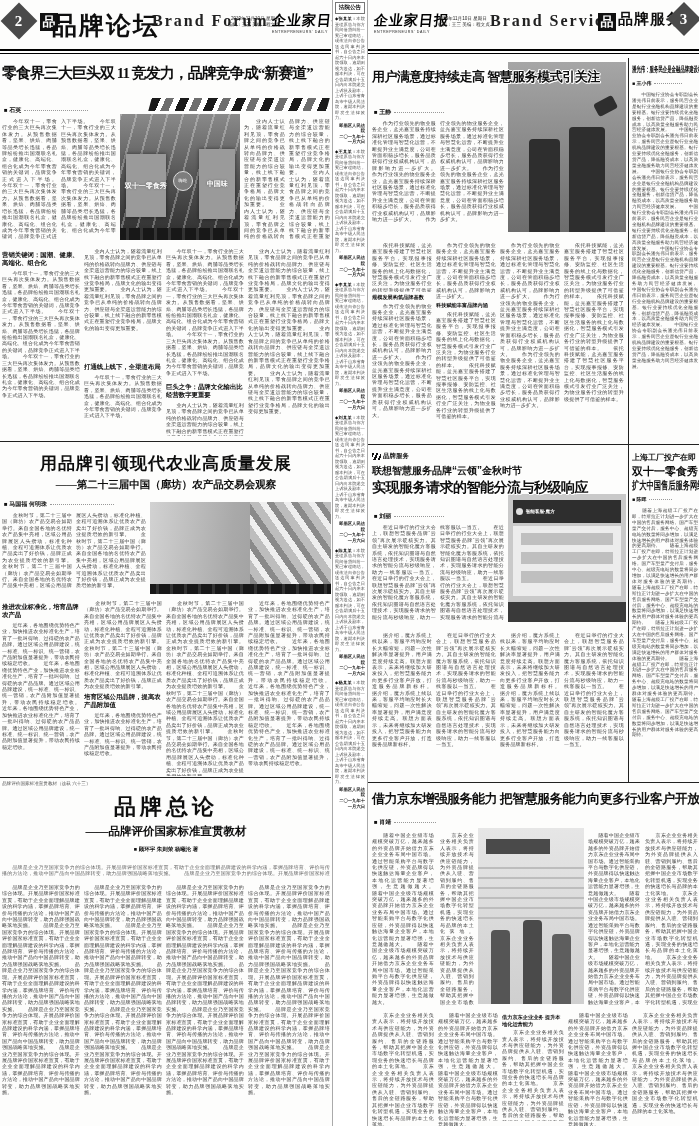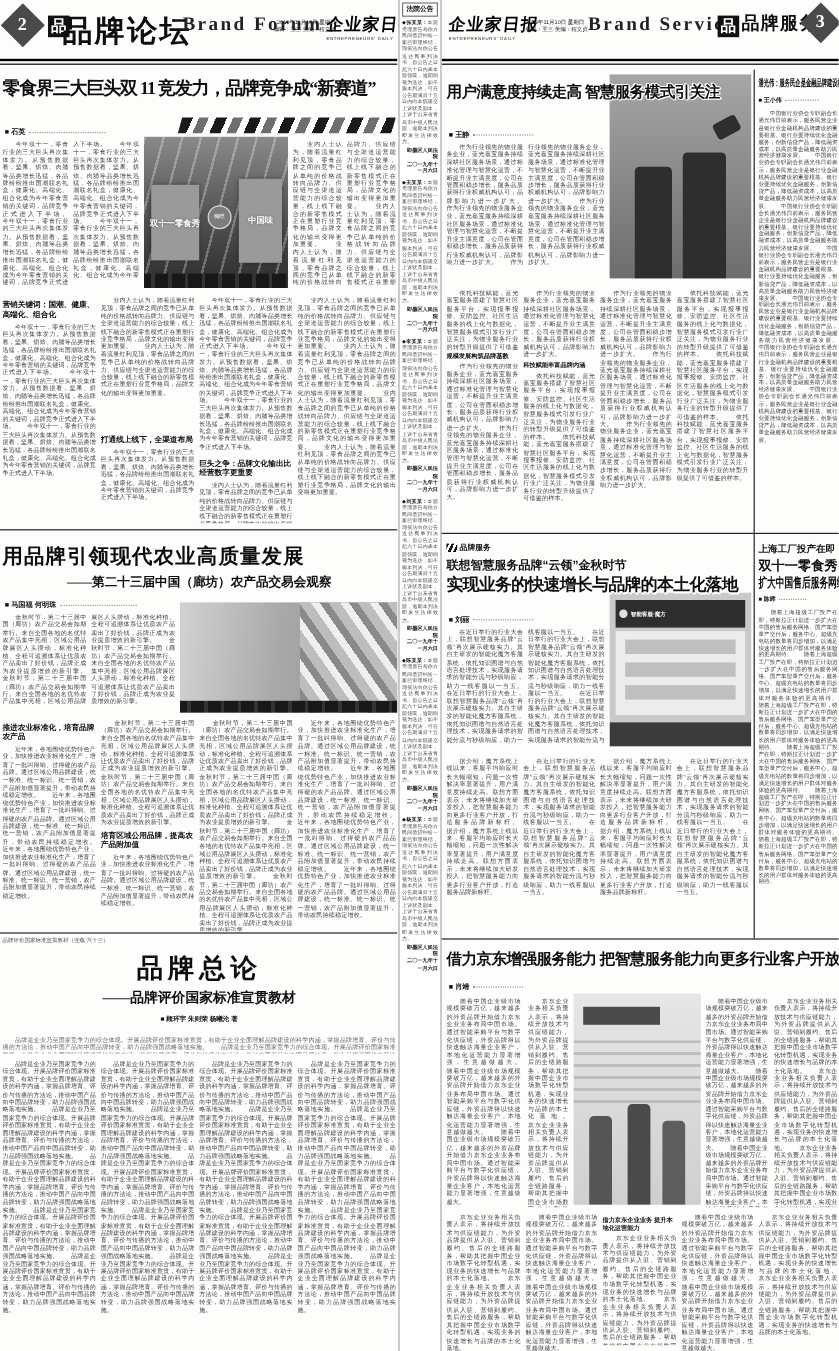--- a/index.html
+++ b/index.html
@@ -138,21 +138,21 @@
   <div class="bt" style="height:58px;">　　今年双十一，零食行业的三大巨头再次集体发力。从预售数据看，坚果、烘焙、肉脯等品类增长迅猛，各品牌纷纷推出国潮联名礼盒，健康化、高端化、组合化成为今年零食营销的关键词，品牌竞争正式进入下半场。</div>
 </div>
 <div class="abs" style="left:166px;top:248px;width:78px;height:190px;overflow:hidden;">
   <div class="bt" style="height:132px;">　　今年双十一，零食行业的三大巨头再次集体发力。从预售数据看，坚果、烘焙、肉脯等品类增长迅猛，各品牌纷纷推出国潮联名礼盒，健康化、高端化、组合化成为今年零食营销的关键词，品牌竞争正式进入下半场。　　今年双十一，零食行业的三大巨头再次集体发力。从预售数据看，坚果、烘焙、肉脯等品类增长迅猛，各品牌纷纷推出国潮联名礼盒，健康化、高端化、组合化成为今年零食营销的关键词，品牌竞争正式进入下半场。　　今年双十一，零食行业的三大巨头再次集体发力。从预售数据看，坚果、烘焙、肉脯等品类增长迅猛，各品牌纷纷推出国潮联名礼盒，健康化、高端化、组合化成为今年零食营销的关键词，品牌竞争正式进入下半场。</div>
   <div class="sub">巨头之争：品牌文化输出比经营数字更重要</div>
   <div class="bt" style="height:34px;">　　业内人士认为，随着流量红利见顶，零食品牌之间的竞争已从单纯的价格战转向品牌力、供应链与全渠道运营能力的综合较量，线上线下融合的新零售模式正在重塑行业竞争格局，品牌文化的输出变得更加重要。</div>
 </div>
 <div class="abs bt" style="left:248px;top:248px;width:82px;height:190px;">　　业内人士认为，随着流量红利见顶，零食品牌之间的竞争已从单纯的价格战转向品牌力、供应链与全渠道运营能力的综合较量，线上线下融合的新零售模式正在重塑行业竞争格局，品牌文化的输出变得更加重要。　　业内人士认为，随着流量红利见顶，零食品牌之间的竞争已从单纯的价格战转向品牌力、供应链与全渠道运营能力的综合较量，线上线下融合的新零售模式正在重塑行业竞争格局，品牌文化的输出变得更加重要。　　业内人士认为，随着流量红利见顶，零食品牌之间的竞争已从单纯的价格战转向品牌力、供应链与全渠道运营能力的综合较量，线上线下融合的新零售模式正在重塑行业竞争格局，品牌文化的输出变得更加重要。　　业内人士认为，随着流量红利见顶，零食品牌之间的竞争已从单纯的价格战转向品牌力、供应链与全渠道运营能力的综合较量，线上线下融合的新零售模式正在重塑行业竞争格局，品牌文化的输出变得更加重要。</div>
 <div class="rule" style="left:0;top:441px;width:331px;"></div>
 
-<div class="abs hl" style="left:2px;top:452px;width:328px;font-size:17px;letter-spacing:1px;">用品牌引领现代农业高质量发展</div>
+<div class="abs hl" style="left:2px;top:452px;width:328px;text-align:center;font-size:17px;letter-spacing:1px;">用品牌引领现代农业高质量发展</div>
 <div class="abs hl" style="left:2px;top:478px;width:328px;text-align:center;font-size:10.5px;">——第二十三届中国（廊坊）农产品交易会观察</div>
 <div class="abs byline" style="left:4px;top:500px;width:110px;">■ 马国福 何明珠</div>
 
 <div class="abs bt c2" style="left:2px;top:512px;width:144px;height:84px;">　　金秋时节，第二十三届中国（廊坊）农产品交易会如期举行。来自全国各地的名优特农产品集中亮相，区域公用品牌展区人头攒动，标准化种植、全程可追溯体系让优质农产品卖出了好价钱，品牌正成为农业提质增效的新引擎。　　金秋时节，第二十三届中国（廊坊）农产品交易会如期举行。来自全国各地的名优特农产品集中亮相，区域公用品牌展区人头攒动，标准化种植、全程可追溯体系让优质农产品卖出了好价钱，品牌正成为农业提质增效的新引擎。　　金秋时节，第二十三届中国（廊坊）农产品交易会如期举行。来自全国各地的名优特农产品集中亮相，区域公用品牌展区人头攒动，标准化种植、全程可追溯体系让优质农产品卖出了好价钱，品牌正成为农业提质增效的新引擎。</div>
 <div class="ph ph-agri" style="left:150px;top:502px;width:181px;height:92px;">
   <div class="agri-str"></div>
   <div class="crowd" style="height:10px;"></div>
 </div>
 
 <div class="abs" style="left:2px;top:600px;width:78px;height:176px;overflow:hidden;">
@@ -234,21 +234,21 @@
 </div>
 <div class="abs bt" style="left:500px;top:242px;width:60px;height:198px;">　　作为行业领先的物业服务企业，蓝光嘉宝服务持续深耕社区服务场景，通过标准化管理与智慧化运营，不断提升业主满意度，公司在管面积稳步增长，服务品质获得行业权威机构认可，品牌影响力进一步扩大。　　作为行业领先的物业服务企业，蓝光嘉宝服务持续深耕社区服务场景，通过标准化管理与智慧化运营，不断提升业主满意度，公司在管面积稳步增长，服务品质获得行业权威机构认可，品牌影响力进一步扩大。　　作为行业领先的物业服务企业，蓝光嘉宝服务持续深耕社区服务场景，通过标准化管理与智慧化运营，不断提升业主满意度，公司在管面积稳步增长，服务品质获得行业权威机构认可，品牌影响力进一步扩大。</div>
 <div class="abs bt" style="left:564px;top:242px;width:60px;height:198px;">　　依托科技赋能，蓝光嘉宝服务搭建了智慧社区服务平台，实现报事报修、安防监控、社区生活服务的线上化与数据化，智慧服务模式引发行业广泛关注，为物业服务行业的转型升级提供了可借鉴的样本。　　依托科技赋能，蓝光嘉宝服务搭建了智慧社区服务平台，实现报事报修、安防监控、社区生活服务的线上化与数据化，智慧服务模式引发行业广泛关注，为物业服务行业的转型升级提供了可借鉴的样本。　　依托科技赋能，蓝光嘉宝服务搭建了智慧社区服务平台，实现报事报修、安防监控、社区生活服务的线上化与数据化，智慧服务模式引发行业广泛关注，为物业服务行业的转型升级提供了可借鉴的样本。</div>
 <div class="rule" style="left:368px;top:444px;width:331px;"></div>
 
 <div class="abs lbl" style="left:372px;top:452px;">
   <span class="slashicon"></span>
   <span>品牌服务</span>
 </div>
 <div class="abs" style="left:372px;top:464px;font-size:10px;font-weight:bold;color:#111;white-space:nowrap;">联想智慧服务品牌“云领”金秋时节</div>
-<div class="abs hl outline" style="left:372px;top:479px;font-size:14px;letter-spacing:-0.5px;white-space:nowrap;z-index:3;">实现业务的快速增长与品牌的本土化落地</div>
+<div class="abs hl outline" style="left:372px;top:479px;font-size:14px;letter-spacing:-0.5px;white-space:nowrap;z-index:3;">实现服务请求的智能分流与秒级响应</div>
 <div class="ph ph-slide" style="left:508px;top:494px;width:118px;height:128px;">
   <div class="slide-bar">
     <span class="slide-dot"></span>
     <span class="slide-t">智能客服·魔方</span>
   </div>
   <div class="slide-body">
     <div class="slide-row"></div>
     <div class="slide-row"></div>
     <div class="slide-row"></div>
   </div>

